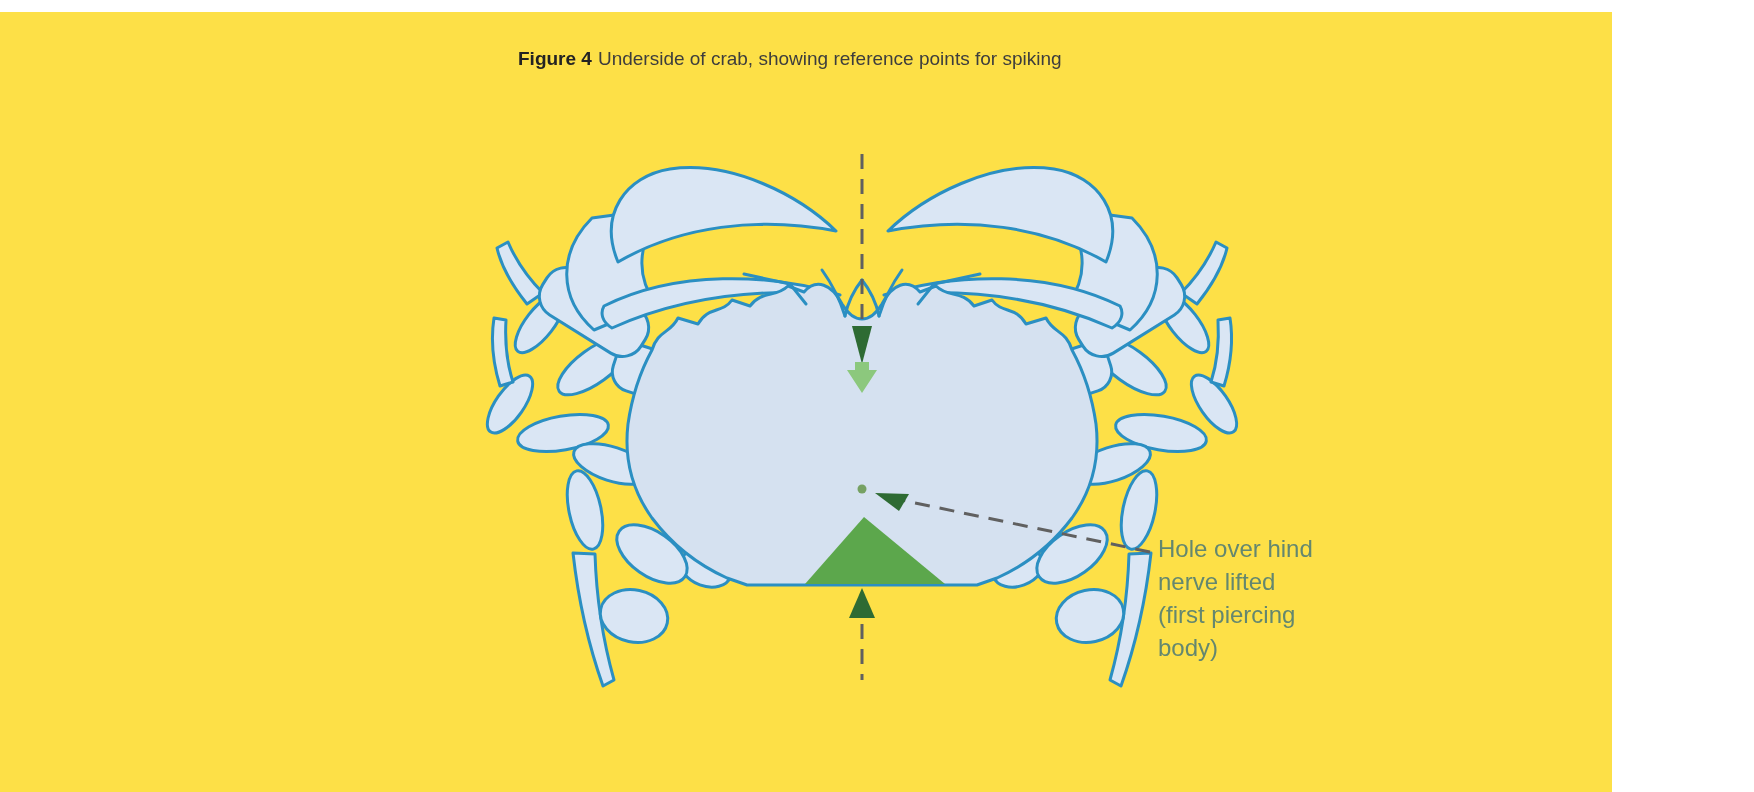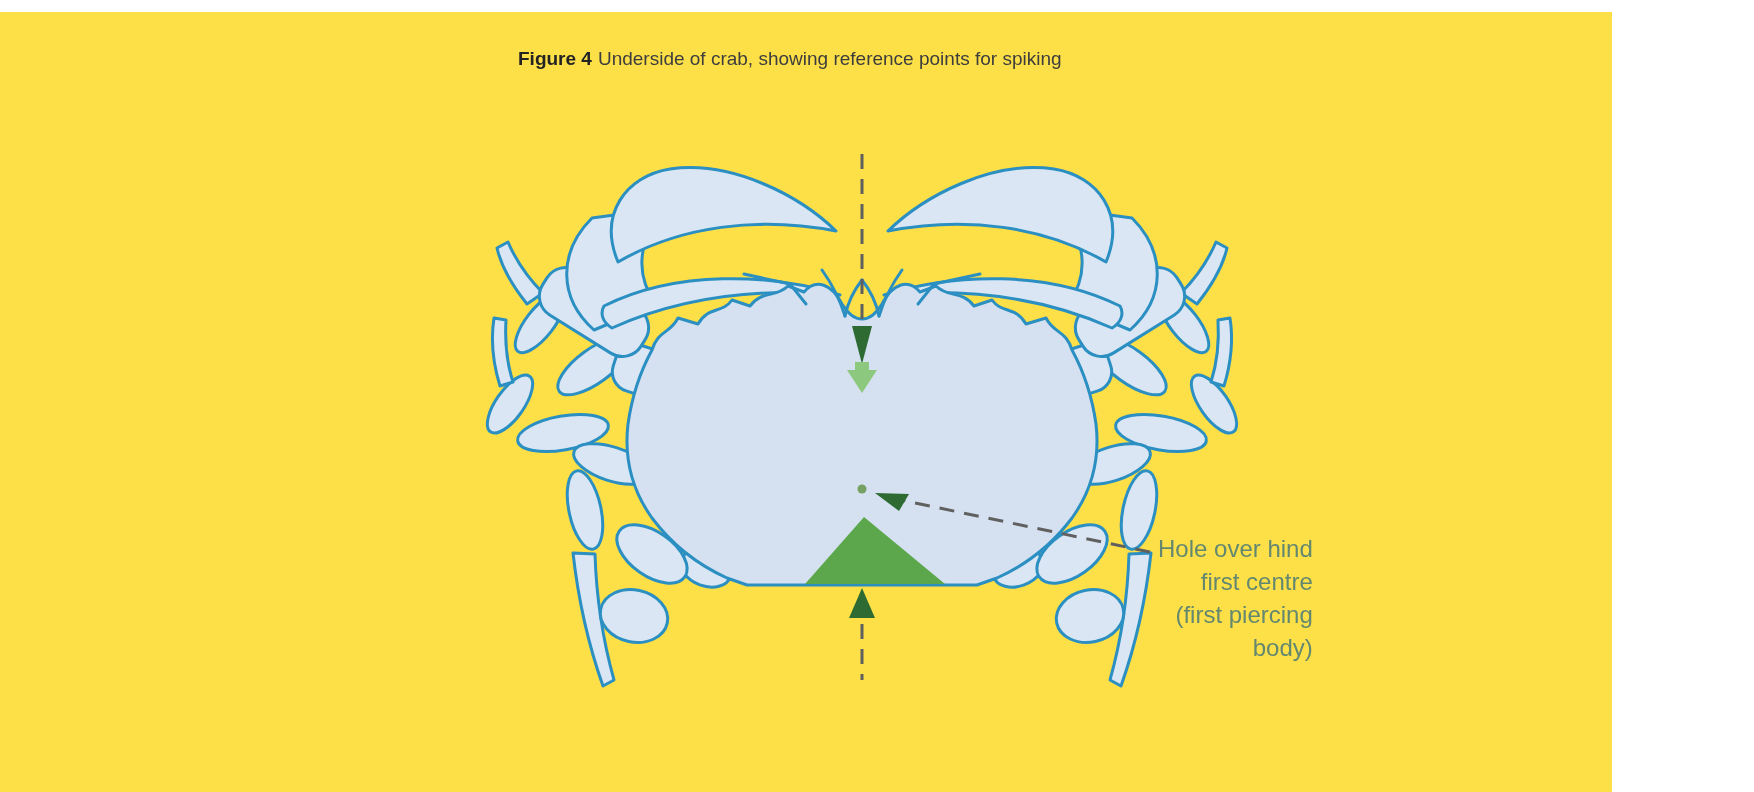--- a/index.html
+++ b/index.html
@@ -49,21 +49,21 @@
   .lbl{
     position:absolute;
     color:var(--c-label_text,#64876f);
     font-size:24px;
   }
   .lbl-front{
     left:863px;top:68px;transform:translateX(-50%);
     text-align:center;line-height:31px;white-space:nowrap;
   }
   .lbl-hind{
-    left:1158px;top:520px;text-align:right;line-height:33px;white-space:nowrap;
+    left:1158px;top:520px;text-align:left;line-height:33px;white-space:nowrap;
   }
   .lbl-tail{
     left:863px;top:672px;transform:translateX(-50%);
     text-align:center;line-height:33px;white-space:nowrap;
   }
 </style>
 </head>
 <body>
 
 <div class="stage">
@@ -163,19 +163,19 @@
     <line class="dash" x1="862" y1="612" x2="862" y2="668"></line>
   </svg>
 
   <div class="fig-title">
     <span class="ttl-bold">Figure 4</span><span>Underside of crab, showing reference points for spiking</span>
   </div>
 
 
   <div class="lbl lbl-hind">
     <div>Hole over hind</div>
-    <div>first centre</div>
+    <div>nerve lifted</div>
     <div>(first piercing</div>
     <div>body)</div>
   </div>
 
 
 </div>
 
 </body></html>

